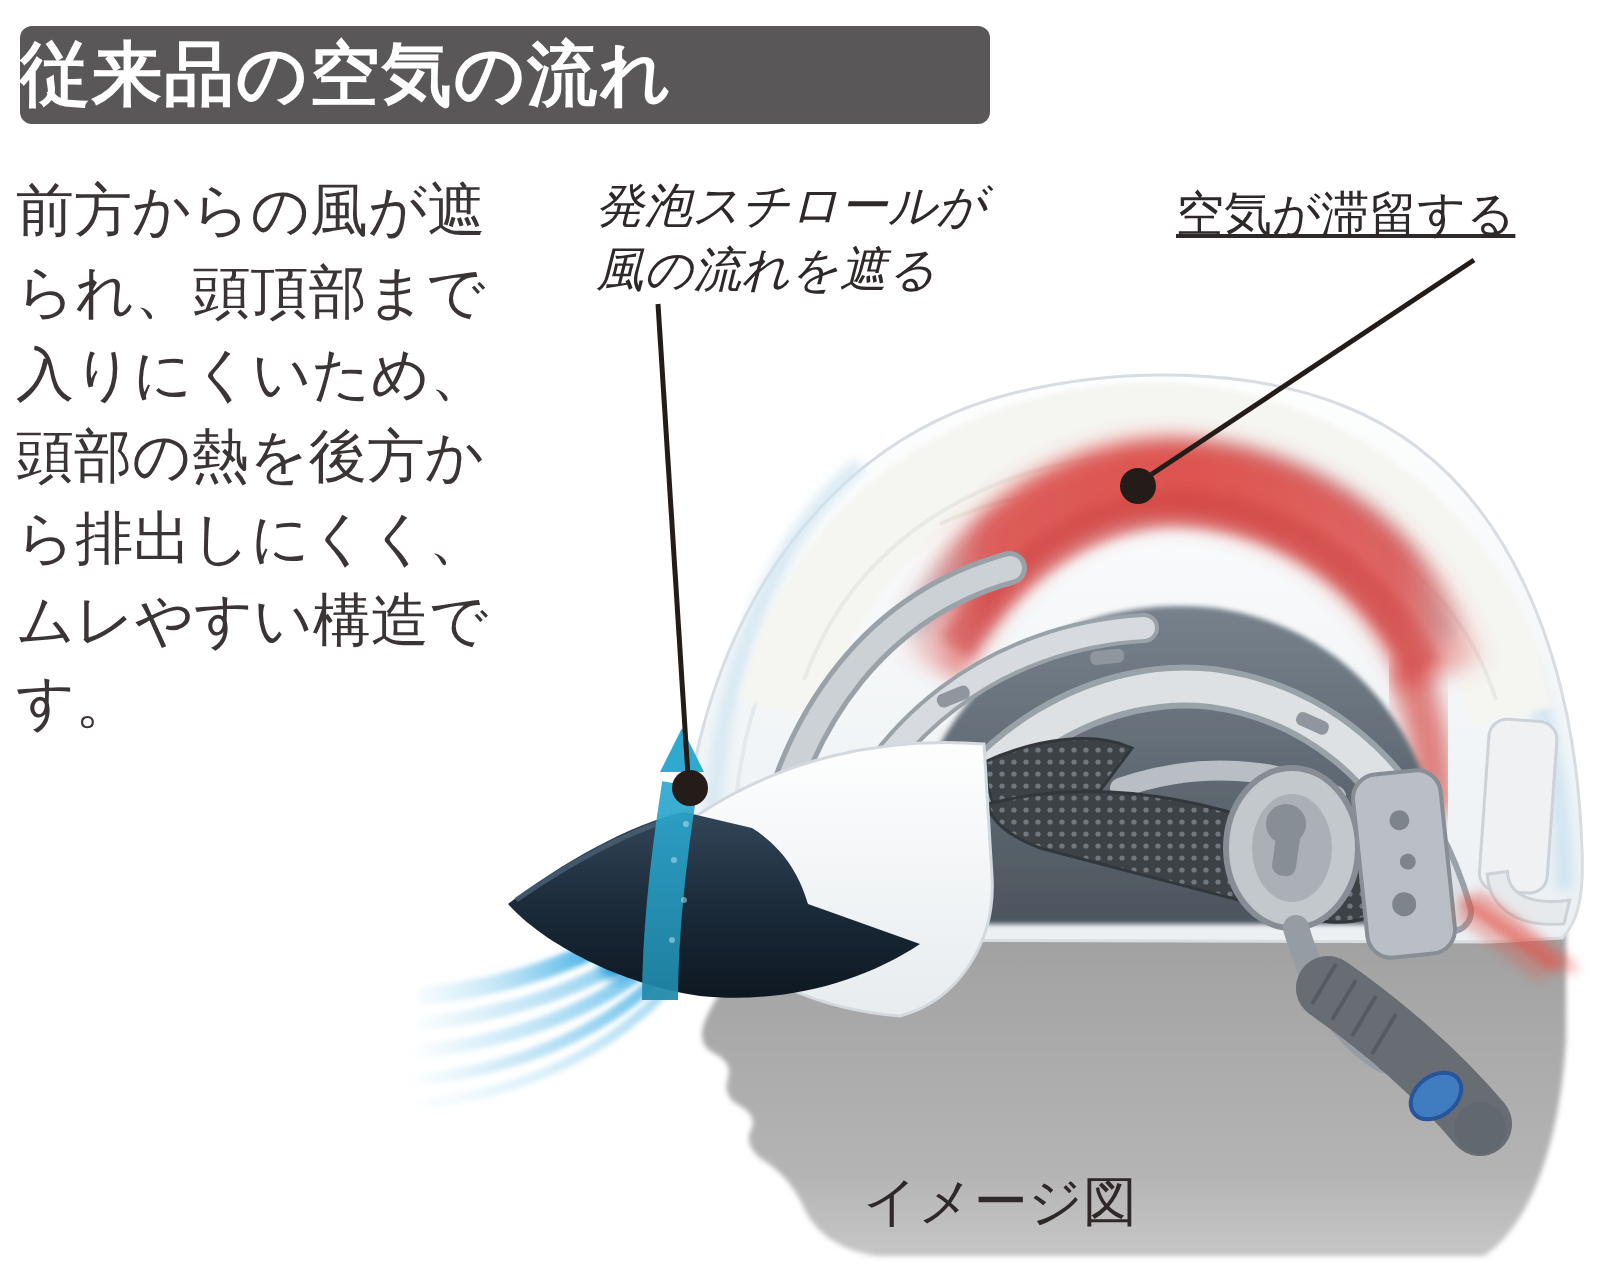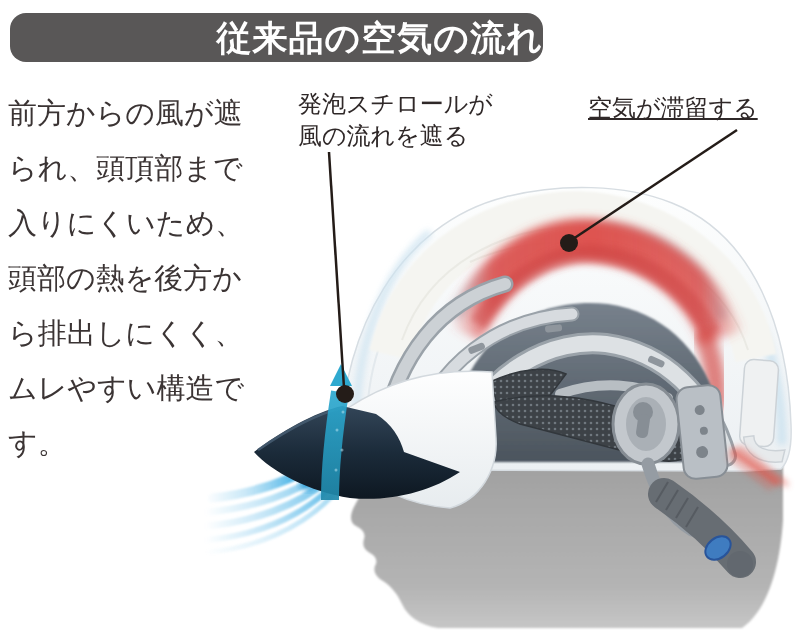--- a/index.html
+++ b/index.html
@@ -1,24 +1,24 @@
 <!DOCTYPE html>
 <html><head>
 <meta charset="utf-8">
 <style>
   html,body{margin:0;padding:0;background:#ffffff;}
   .page{position:relative;width:800px;height:640px;background:#ffffff;overflow:hidden;
         font-family:"Liberation Sans",sans-serif;color:#3b3434;}
   .header-bar{position:absolute;left:10px;top:13px;width:485px;height:49px;
-        background:#595757;border-radius:16px;display:flex;align-items:center;justify-content:flex-end;z-index:3;padding-left:48px;}
+        background:#595757;border-radius:6px;display:flex;align-items:center;justify-content:flex-start;z-index:3;}
   .header-title{color:#ffffff;font-size:35px;font-weight:bold;letter-spacing:1px;line-height:1;}
-  .description{position:absolute;left:8px;top:86px;width:290px;font-size:29px;line-height:55px;
+  .description{position:absolute;left:8px;top:86px;width:290px;font-size:29px;line-height:41px;
         color:#3b3434;white-space:pre-line;z-index:3;}
   .callout{position:absolute;font-size:24px;line-height:32px;color:#2f2828;white-space:pre-line;z-index:3;}
-  .callout.foam{left:298px;top:88px;}
+  .callout.foam{left:298px;top:88px;font-style:italic;}
   .callout.stagnation{left:588px;top:92px;text-decoration:underline;}
   .caption{position:absolute;left:400px;top:583px;width:200px;text-align:center;font-size:27px;
         color:#2f2828;z-index:3;}
   svg.illustration{position:absolute;left:0;top:0;z-index:1;}
 </style>
 </head>
 <body>
 
 <div class="page">
 
@@ -31,20 +31,21 @@
 入りにくいため、
 頭部の熱を後方か
 ら排出しにくく、
 ムレやすい構造で
 す。</div>
 
   <div class="callout foam">発泡スチロールが
 風の流れを遮る</div>
   <div class="callout stagnation">空気が滞留する</div>
 
+  <div class="caption">イメージ図</div>
 
   <svg class="illustration" width="800" height="640" viewBox="0 0 800 640">
     <defs>
       <linearGradient id="gHead" x1="0" y1="440" x2="0" y2="635" gradientUnits="userSpaceOnUse">
         <stop offset="0" stop-color="#9d9d9d"></stop>
           <stop offset="0.75" stop-color="#b4b4b4"></stop>
         <stop offset="1" stop-color="#c9c9c9"></stop>
       </linearGradient>
       <linearGradient id="gShell" x1="0" y1="190" x2="0" y2="470" gradientUnits="userSpaceOnUse">
         <stop offset="0" stop-color="#fdfefe"></stop>

